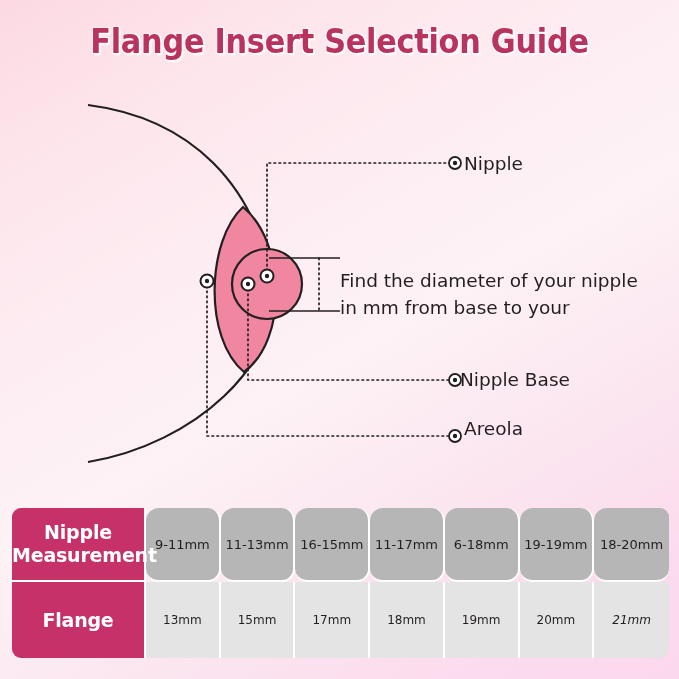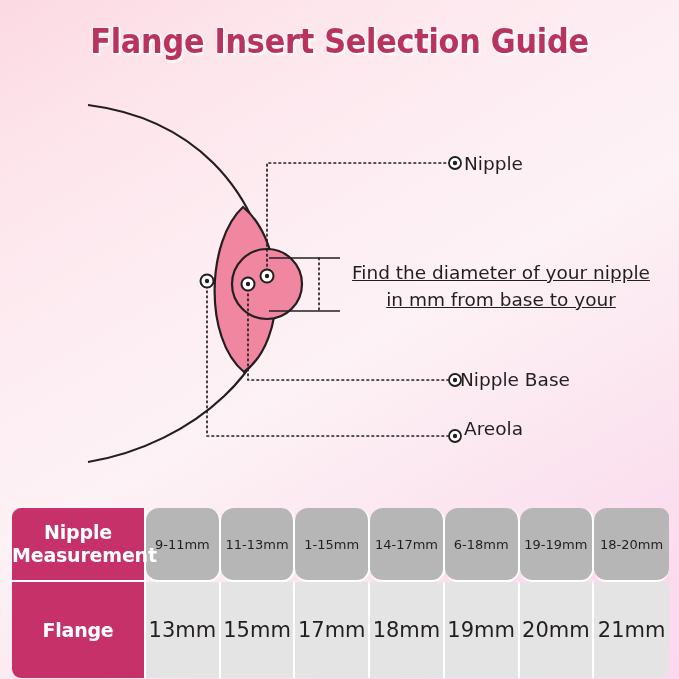--- a/index.html
+++ b/index.html
@@ -68,28 +68,27 @@
     white-space: nowrap;
     line-height: 1.3;
   }
   #lbl-nipple      { left: 464px; top: 152px; }
   #lbl-nipple-base { left: 460px; top: 368px; }
   #lbl-areola      { left: 464px; top: 417px; }
 
   #note {
     position: absolute;
     left: 340px;
-    top: 260px;
+    top: 268px;
     width: 322px;
-    text-align: center;
+    text-align: left;
     font-family: "DejaVu Sans", sans-serif;
     font-size: 18.5px;
     color: #231f20;
     line-height: 1.45;
-    text-decoration: underline;
   }
 
   
   #table-wrap {
     position: absolute;
     left: 12px;
     top: 508px;
     width: 657px;
     height: 148px;
   }
@@ -127,27 +126,27 @@
 
   .hcell {
     background: #b6b6b6;
     font-size: 13px;
     border-radius: 13px;
   }
   tr:first-child td:last-child { border-top-right-radius: 9px; }
 
   .dcell {
     background: #e4e4e4;
-    font-size: 21px;
+    font-size: 12px;
     margin-top: 24px;
   }
-  tr:last-child td:last-child { border-bottom-right-radius: 9px; }
+  tr:last-child td:last-child { border-bottom-right-radius: 9px; font-style: italic; }
 
   tr:first-child { height: 74px; }
-  tr:last-child  { height: 96px; }
+  tr:last-child  { height: 76px; }
 </style>
 </head>
 <body>
 
 <div id="page">
 
   <div id="title">Flange Insert Selection Guide</div>
 
   <div id="diagram">
 
@@ -209,22 +208,22 @@
   <div id="table-wrap">
     <table>
       <tbody>
         <tr>
           <td class="rowhead">
             <div>Nipple</div>
             <div>Measurement</div>
           </td>
           <td class="hcell">9-11mm</td>
           <td class="hcell">11-13mm</td>
-          <td class="hcell">1-15mm</td>
-          <td class="hcell">14-17mm</td>
+          <td class="hcell">16-15mm</td>
+          <td class="hcell">11-17mm</td>
           <td class="hcell">6-18mm</td>
           <td class="hcell">19-19mm</td>
           <td class="hcell">18-20mm</td>
         </tr>
         <tr>
           <td class="rowhead">
             <div>Flange</div>
           </td>
           <td class="dcell">13mm</td>
           <td class="dcell">15mm</td>

